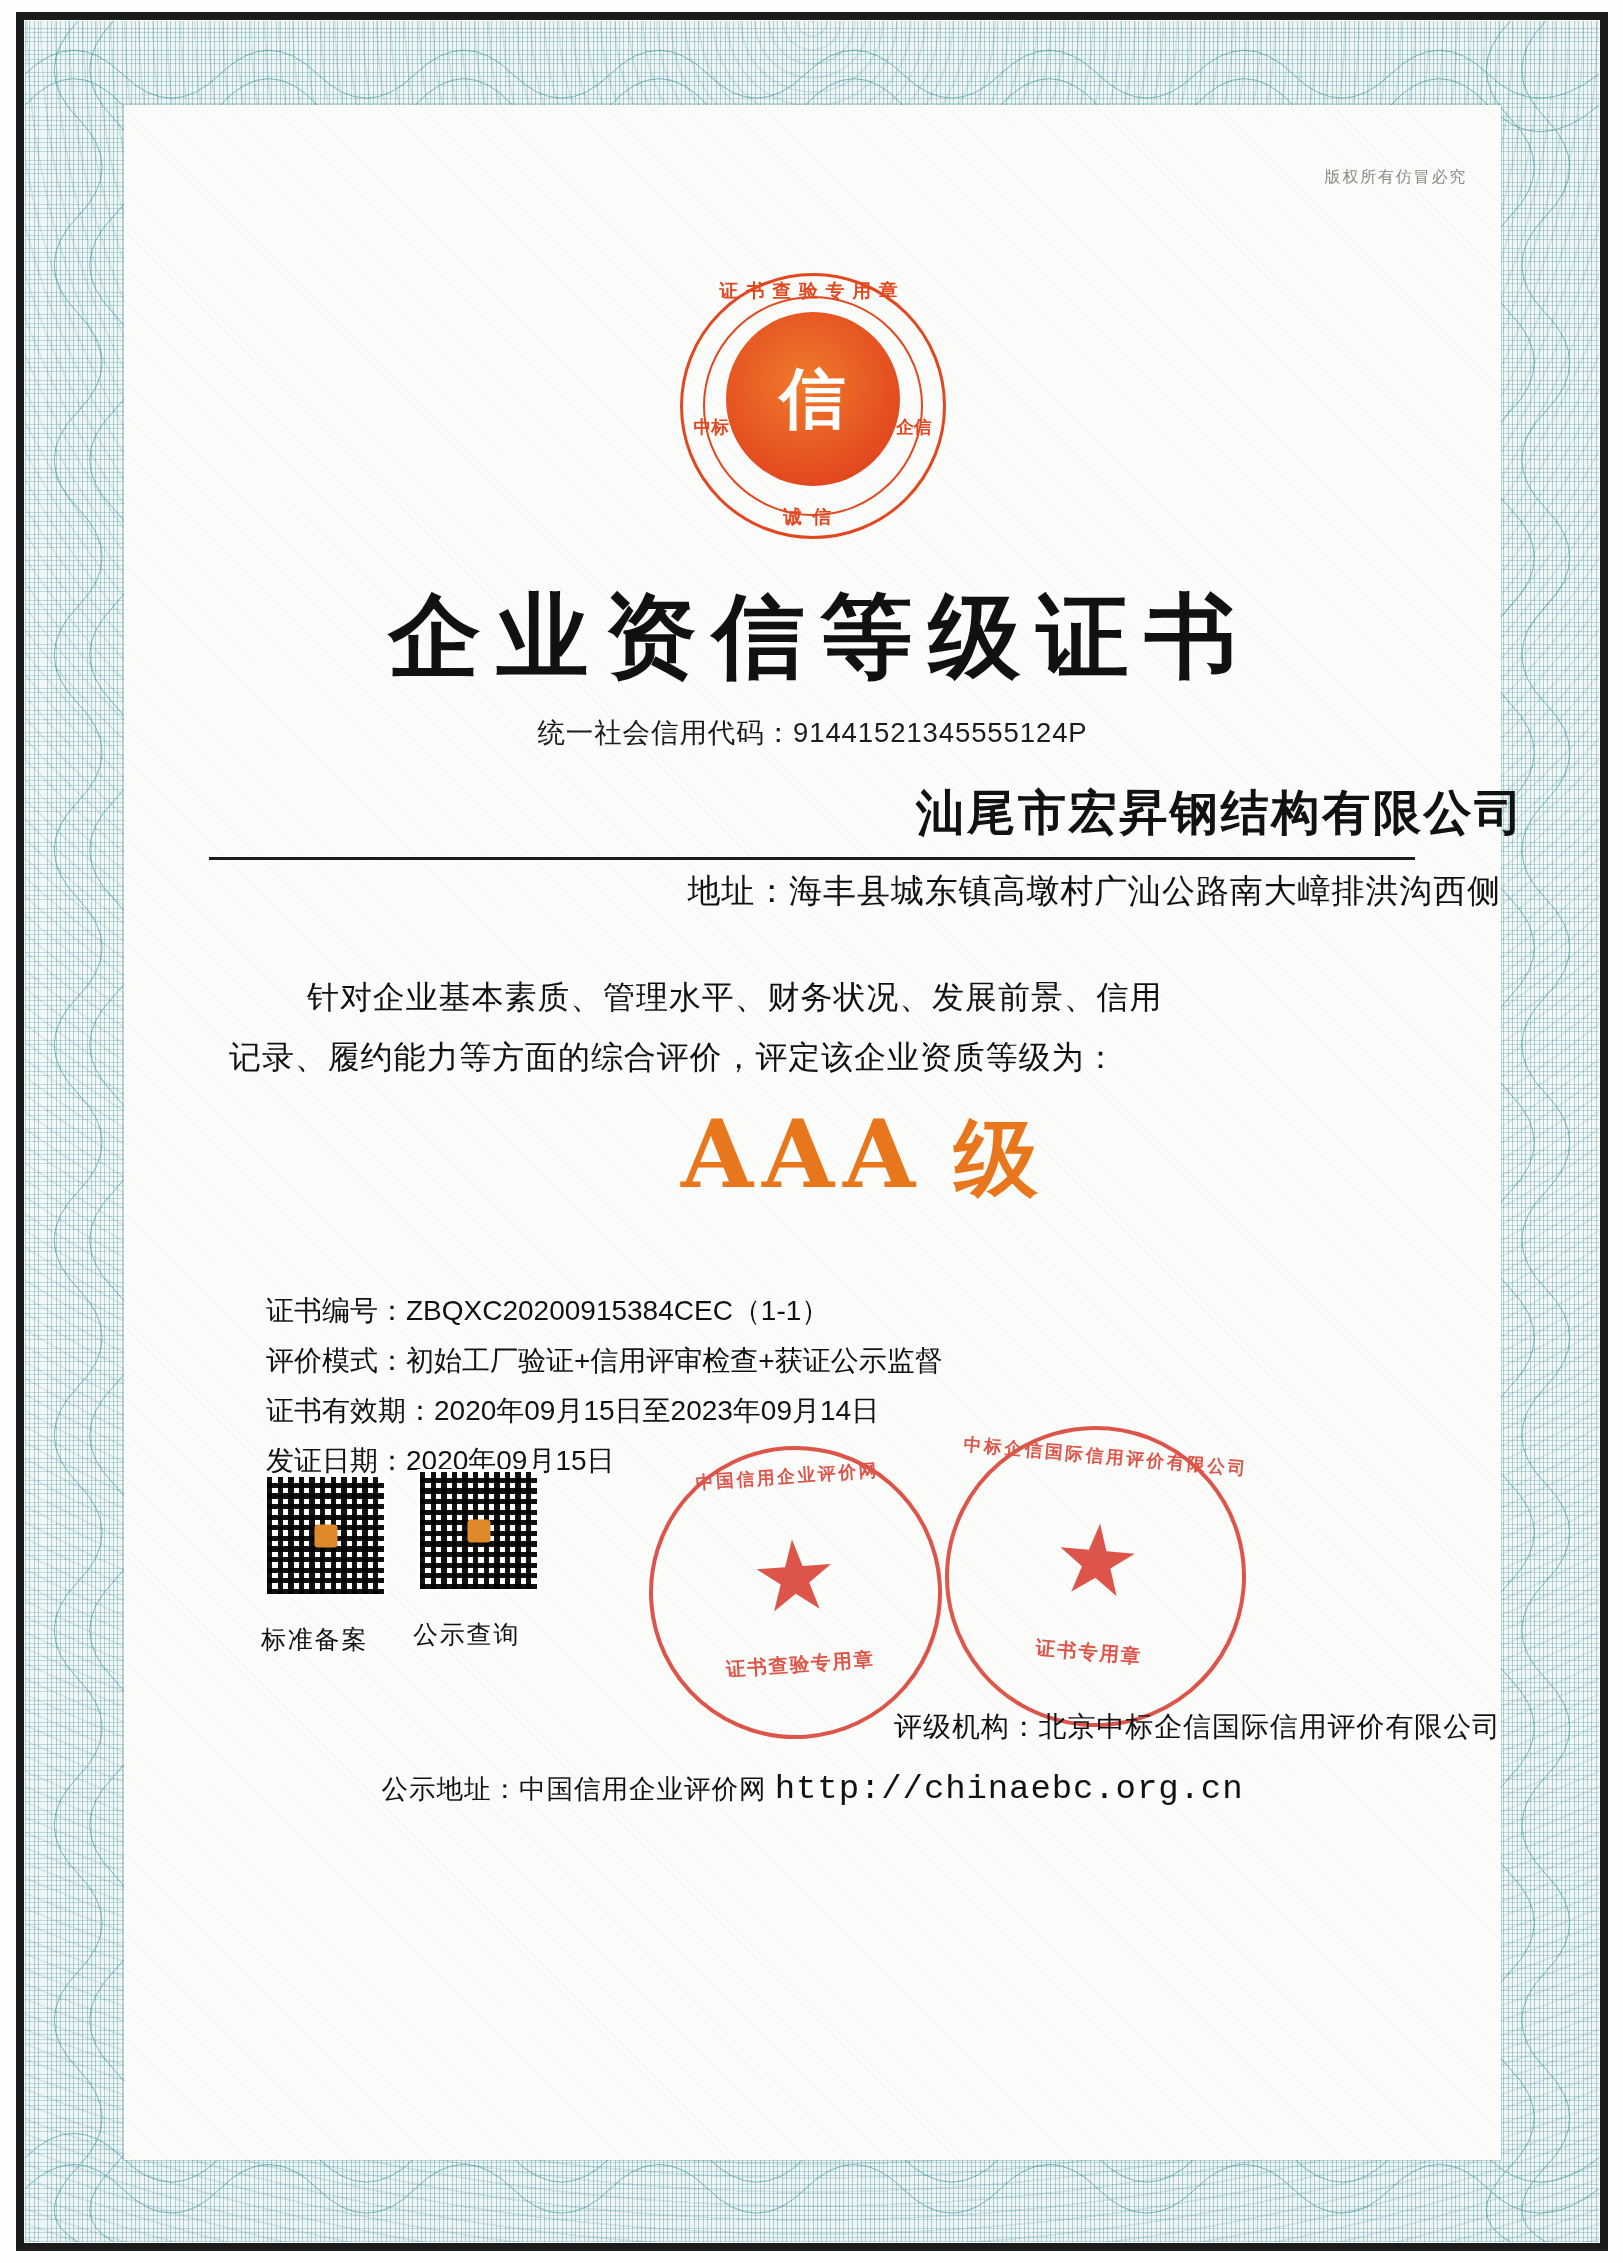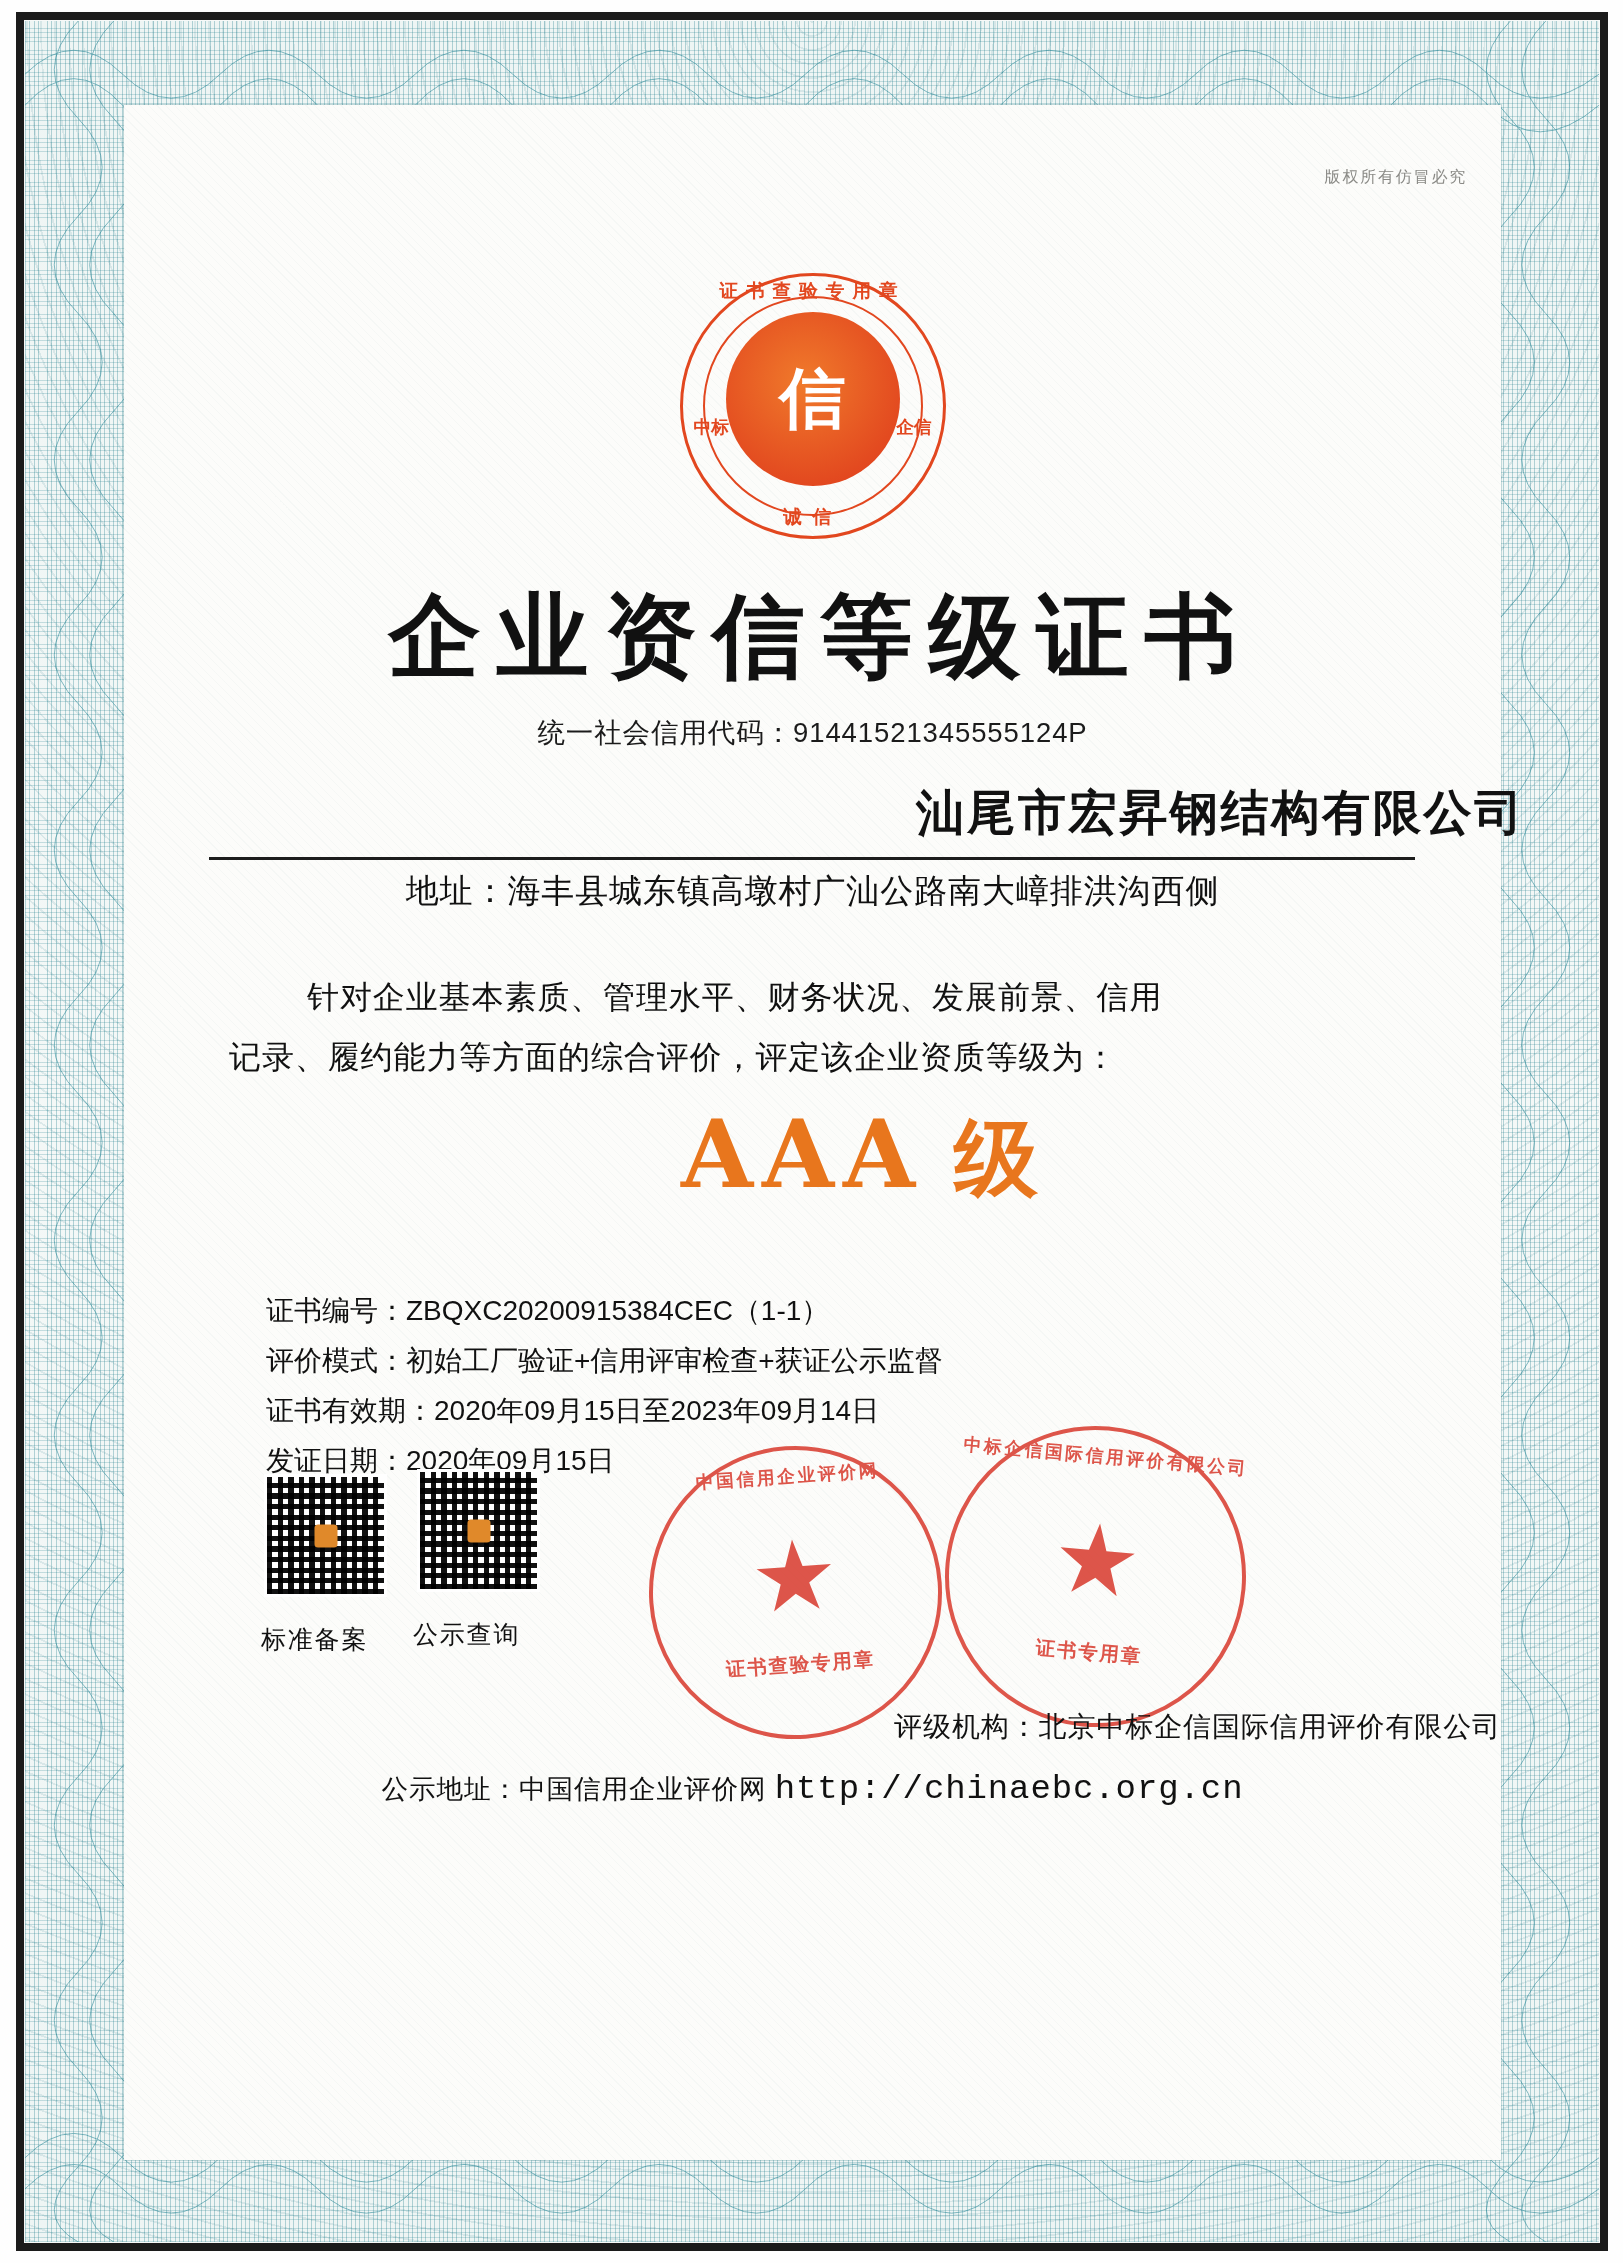--- a/index.html
+++ b/index.html
@@ -234,21 +234,21 @@
     width: 1206px;
     height: 2.7px;
     background: #1d1d1d;
   }
 
   .address {
     position: absolute;
     left: 0;
     top: 764px;
     width: 100%;
-    text-align: center;
+    text-align: right;
     font-size: 33px;
     color: #111;
     letter-spacing: 0.9px;
   }
 
   .paragraph {
     position: absolute;
     left: 105px;
     top: 862px;
     width: 1179px;

